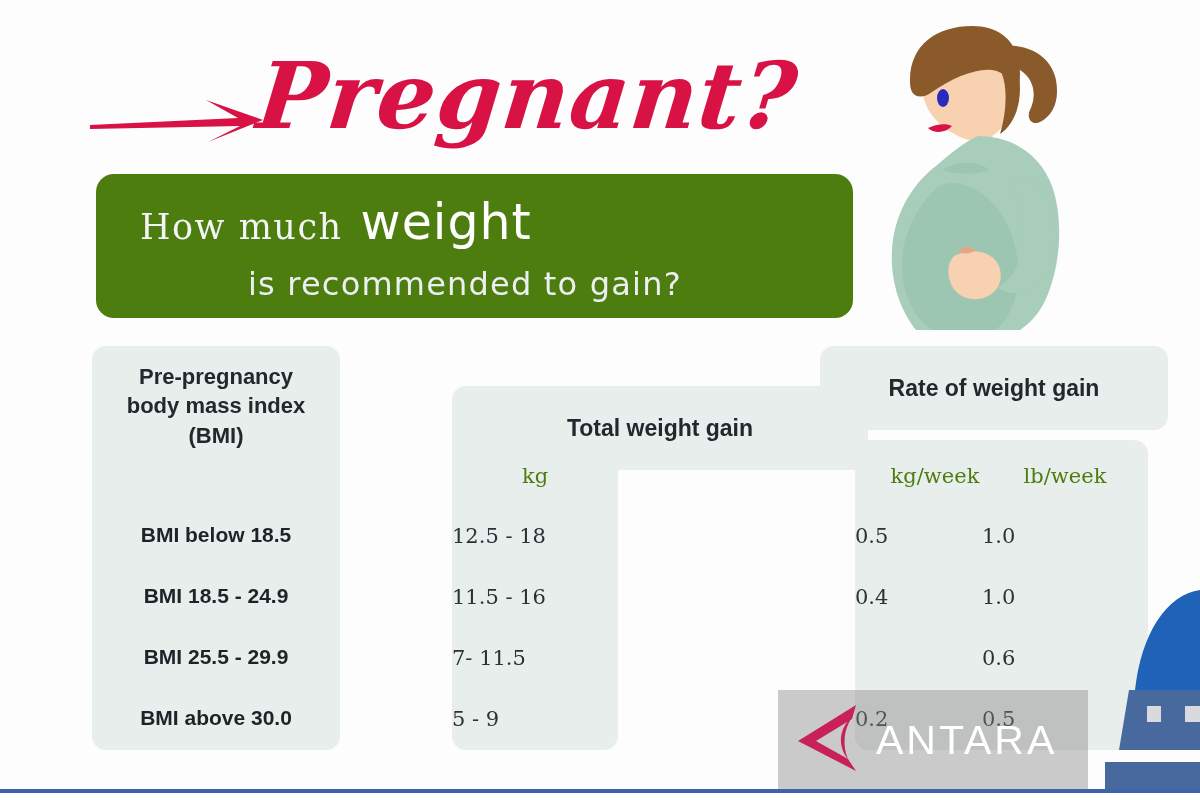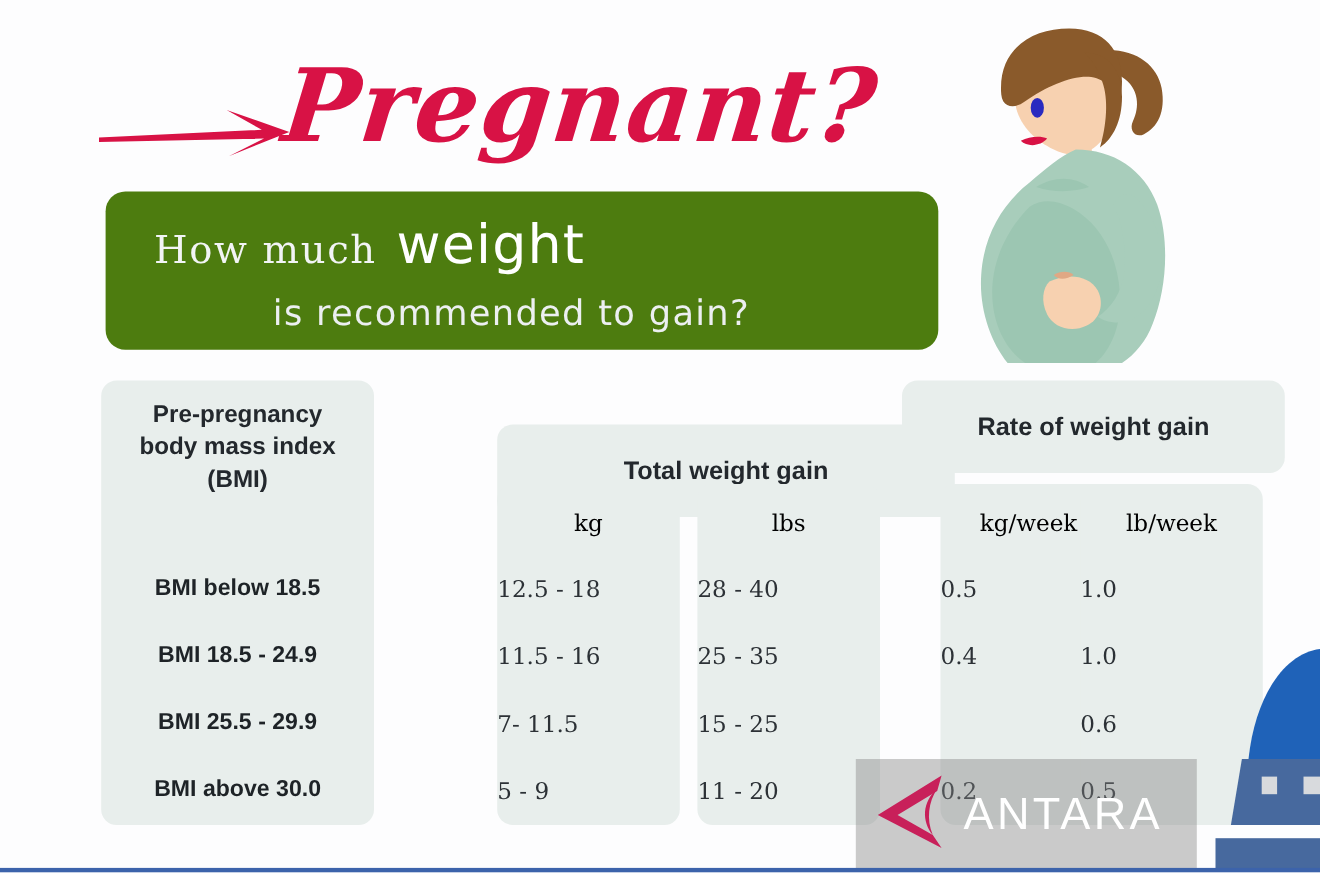--- a/index.html
+++ b/index.html
@@ -146,21 +146,21 @@
     line-height: 1.33;
     color: #23282d;
   }
   .unit-label {
     position: absolute;
     left: 0; right: 0;
     top: 24px;
     text-align: center;
     font-family: "DejaVu Serif", serif;
     font-size: 21px;
-    color: #000000;
+    color: #4d7c0f;
   }
   .cell {
     position: absolute;
     left: 0; right: 0;
     font-family: "DejaVu Serif", serif;
     font-size: 21px;
     color: #2c3136;
     white-space: nowrap;
   }
   .bmi-cell {
@@ -307,27 +307,20 @@
     </div>
 
     <div class="card col-kg">
       <div class="unit-label">kg</div>
       <div class="cell r0">12.5 - 18</div>
       <div class="cell r1">11.5 - 16</div>
       <div class="cell r2">7- 11.5</div>
       <div class="cell r3">5 - 9</div>
     </div>
 
-    <div class="card col-lbs">
-      <div class="unit-label">lbs</div>
-      <div class="cell r0">28 - 40</div>
-      <div class="cell r1">25 - 35</div>
-      <div class="cell r2">15 - 25</div>
-      <div class="cell r3">11 - 20</div>
-    </div>
 
     <div class="card col-kgweek">
       <div class="unit-label">kg/week</div>
       <div class="cell r0">0.5</div>
       <div class="cell r1">0.4</div>
       <div class="cell r3">0.2</div>
     </div>
 
     <div class="card col-lbweek">
       <div class="unit-label">lb/week</div>

